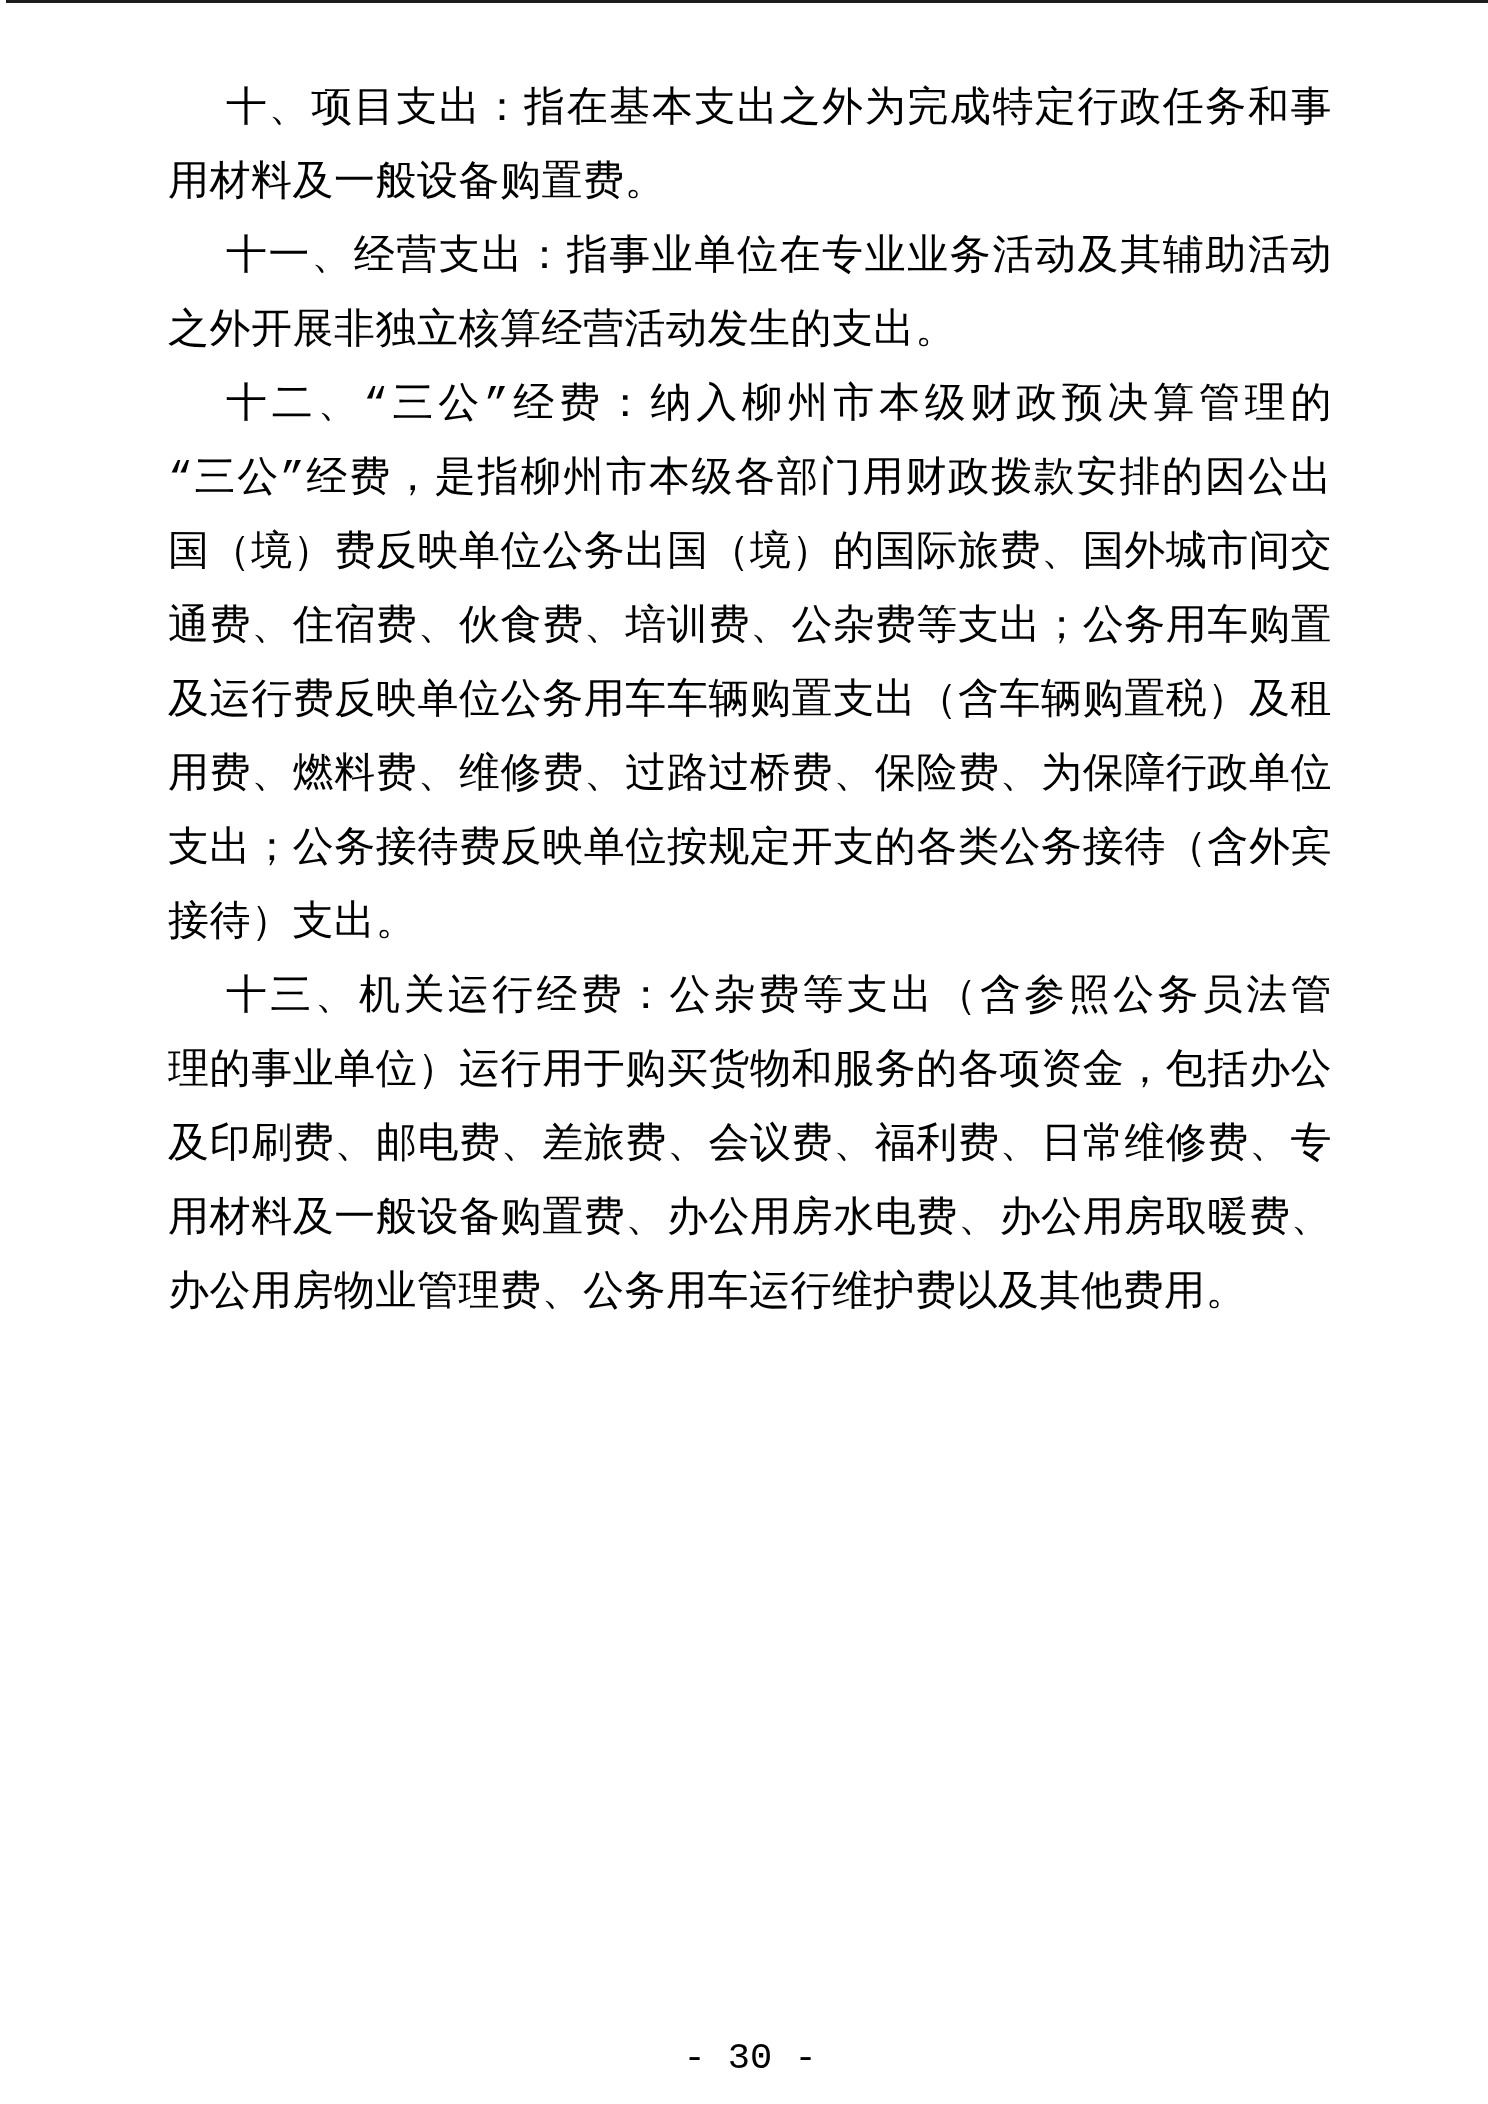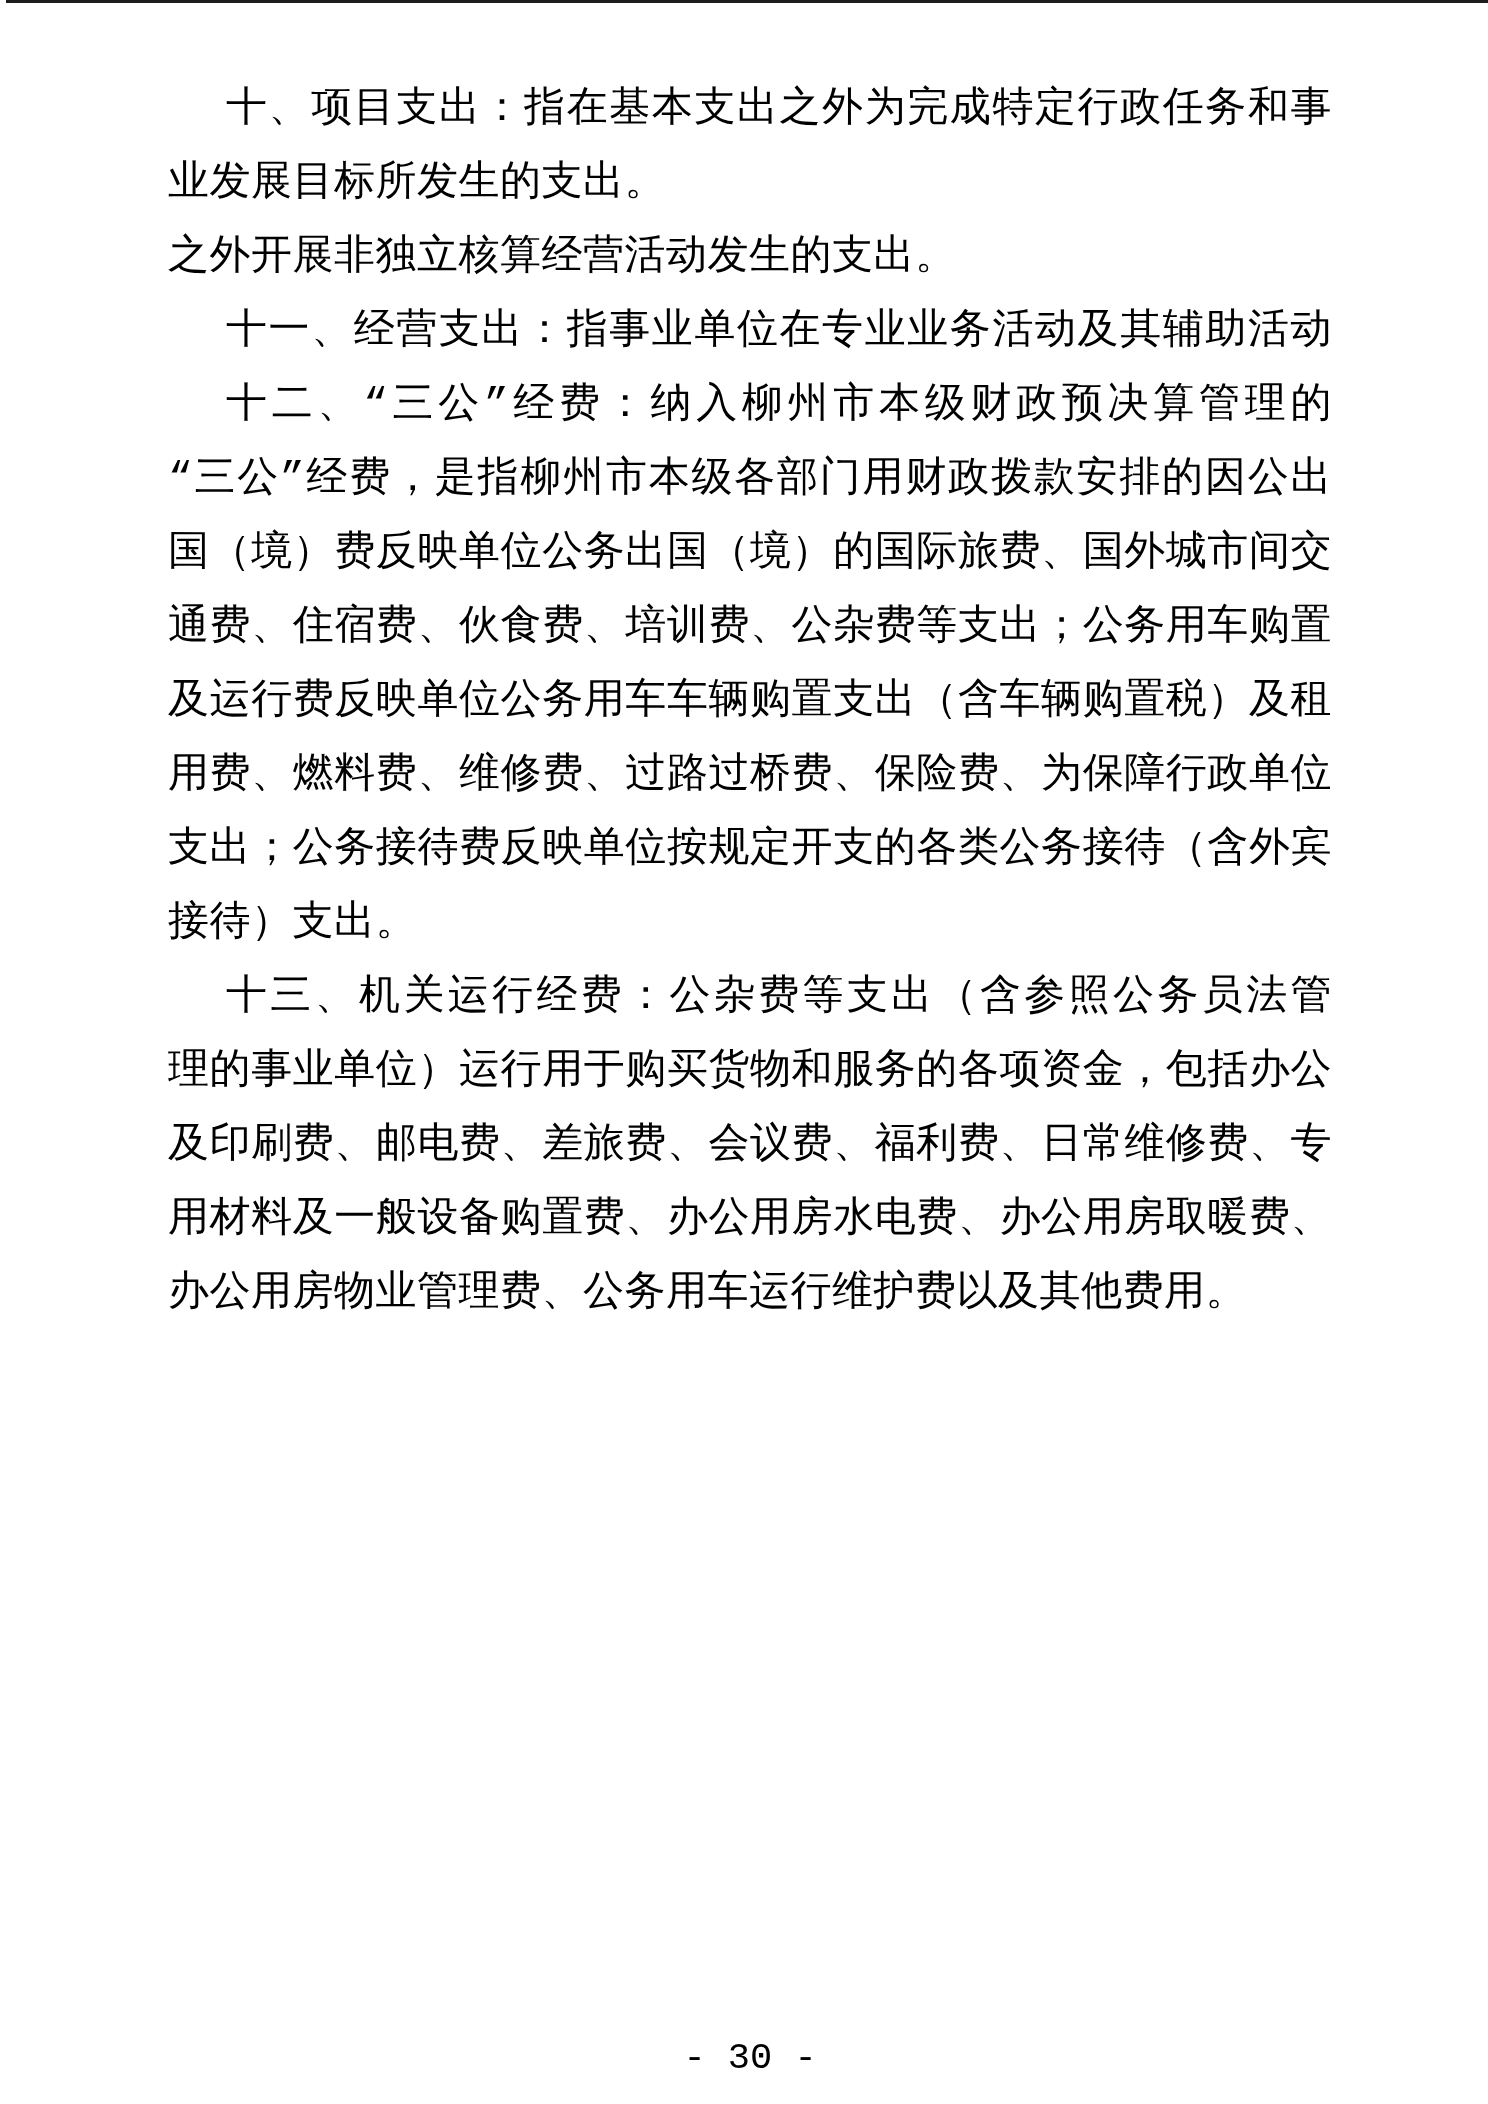--- a/index.html
+++ b/index.html
@@ -65,23 +65,23 @@
 </style>
 </head>
 <body>
 
 <div class="page">
   <div class="edge-top"></div>
   <div class="edge-right"></div>
 
   <div class="content">
     <div class="line indent justify">十、项目支出：指在基本支出之外为完成特定行政任务和事</div>
-    <div class="line">业发展目标所发生的支出。</div>
+    <div class="line">用材料及一般设备购置费。</div>
+    <div class="line indent justify">十一、经营支出：指事业单位在专业业务活动及其辅助活动</div>
     <div class="line">之外开展非独立核算经营活动发生的支出。</div>
-    <div class="line indent justify">十一、经营支出：指事业单位在专业业务活动及其辅助活动</div>
     <div class="line indent justify">十二、“三公”经费：纳入柳州市本级财政预决算管理的</div>
     <div class="line justify">“三公”经费，是指柳州市本级各部门用财政拨款安排的因公出</div>
     <div class="line justify">国（境）费反映单位公务出国（境）的国际旅费、国外城市间交</div>
     <div class="line justify">通费、住宿费、伙食费、培训费、公杂费等支出；公务用车购置</div>
     <div class="line justify">及运行费反映单位公务用车车辆购置支出（含车辆购置税）及租</div>
     <div class="line justify">用费、燃料费、维修费、过路过桥费、保险费、为保障行政单位</div>
     <div class="line justify">支出；公务接待费反映单位按规定开支的各类公务接待（含外宾</div>
     <div class="line">接待）支出。</div>
     <div class="line indent justify">十三、机关运行经费：公杂费等支出（含参照公务员法管</div>
     <div class="line justify">理的事业单位）运行用于购买货物和服务的各项资金，包括办公</div>

